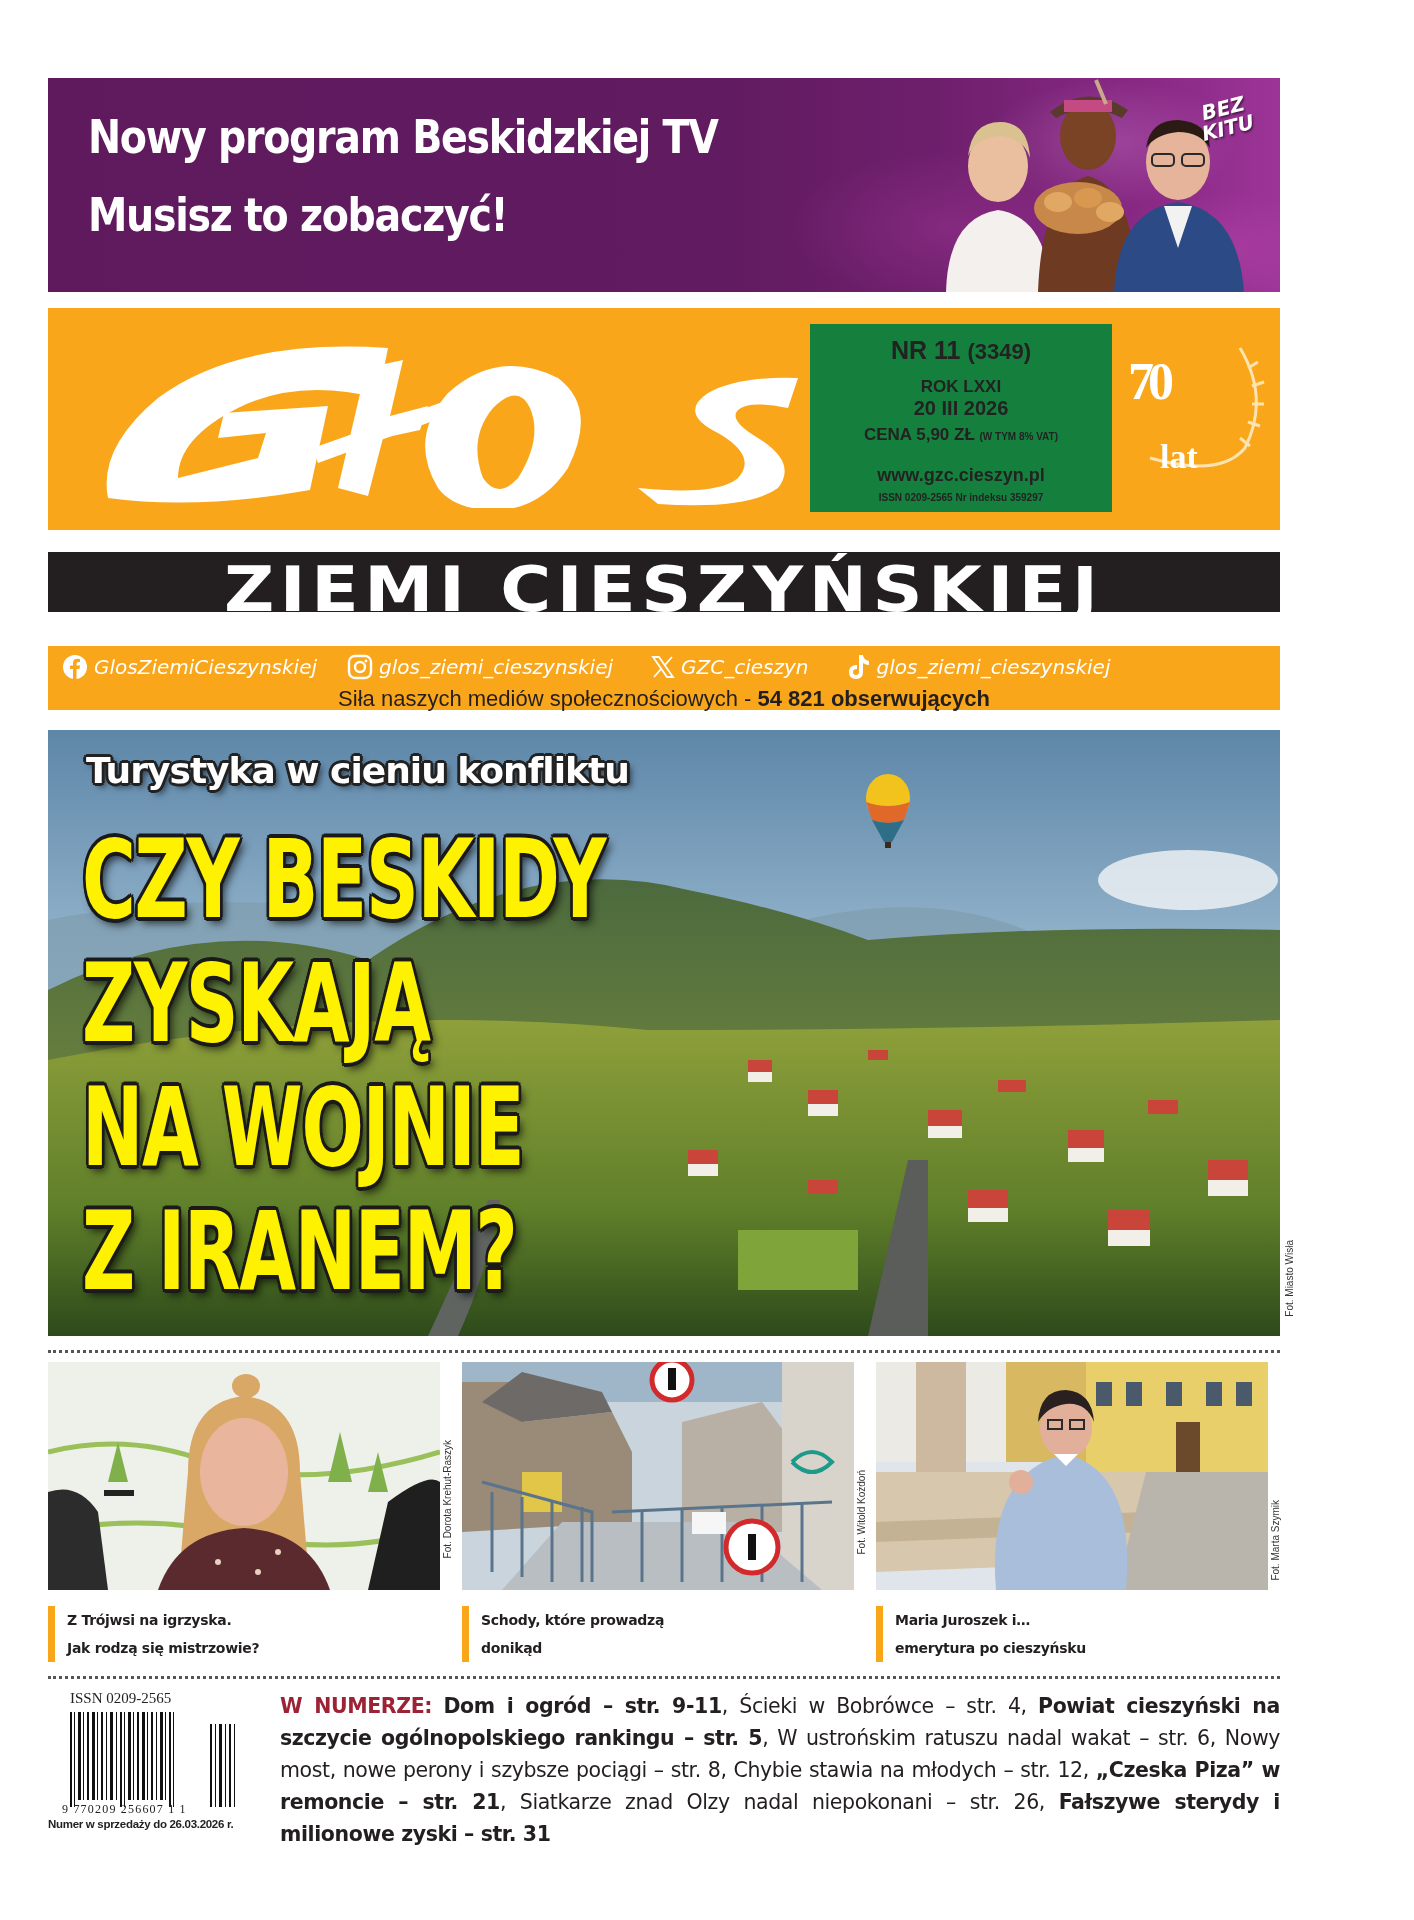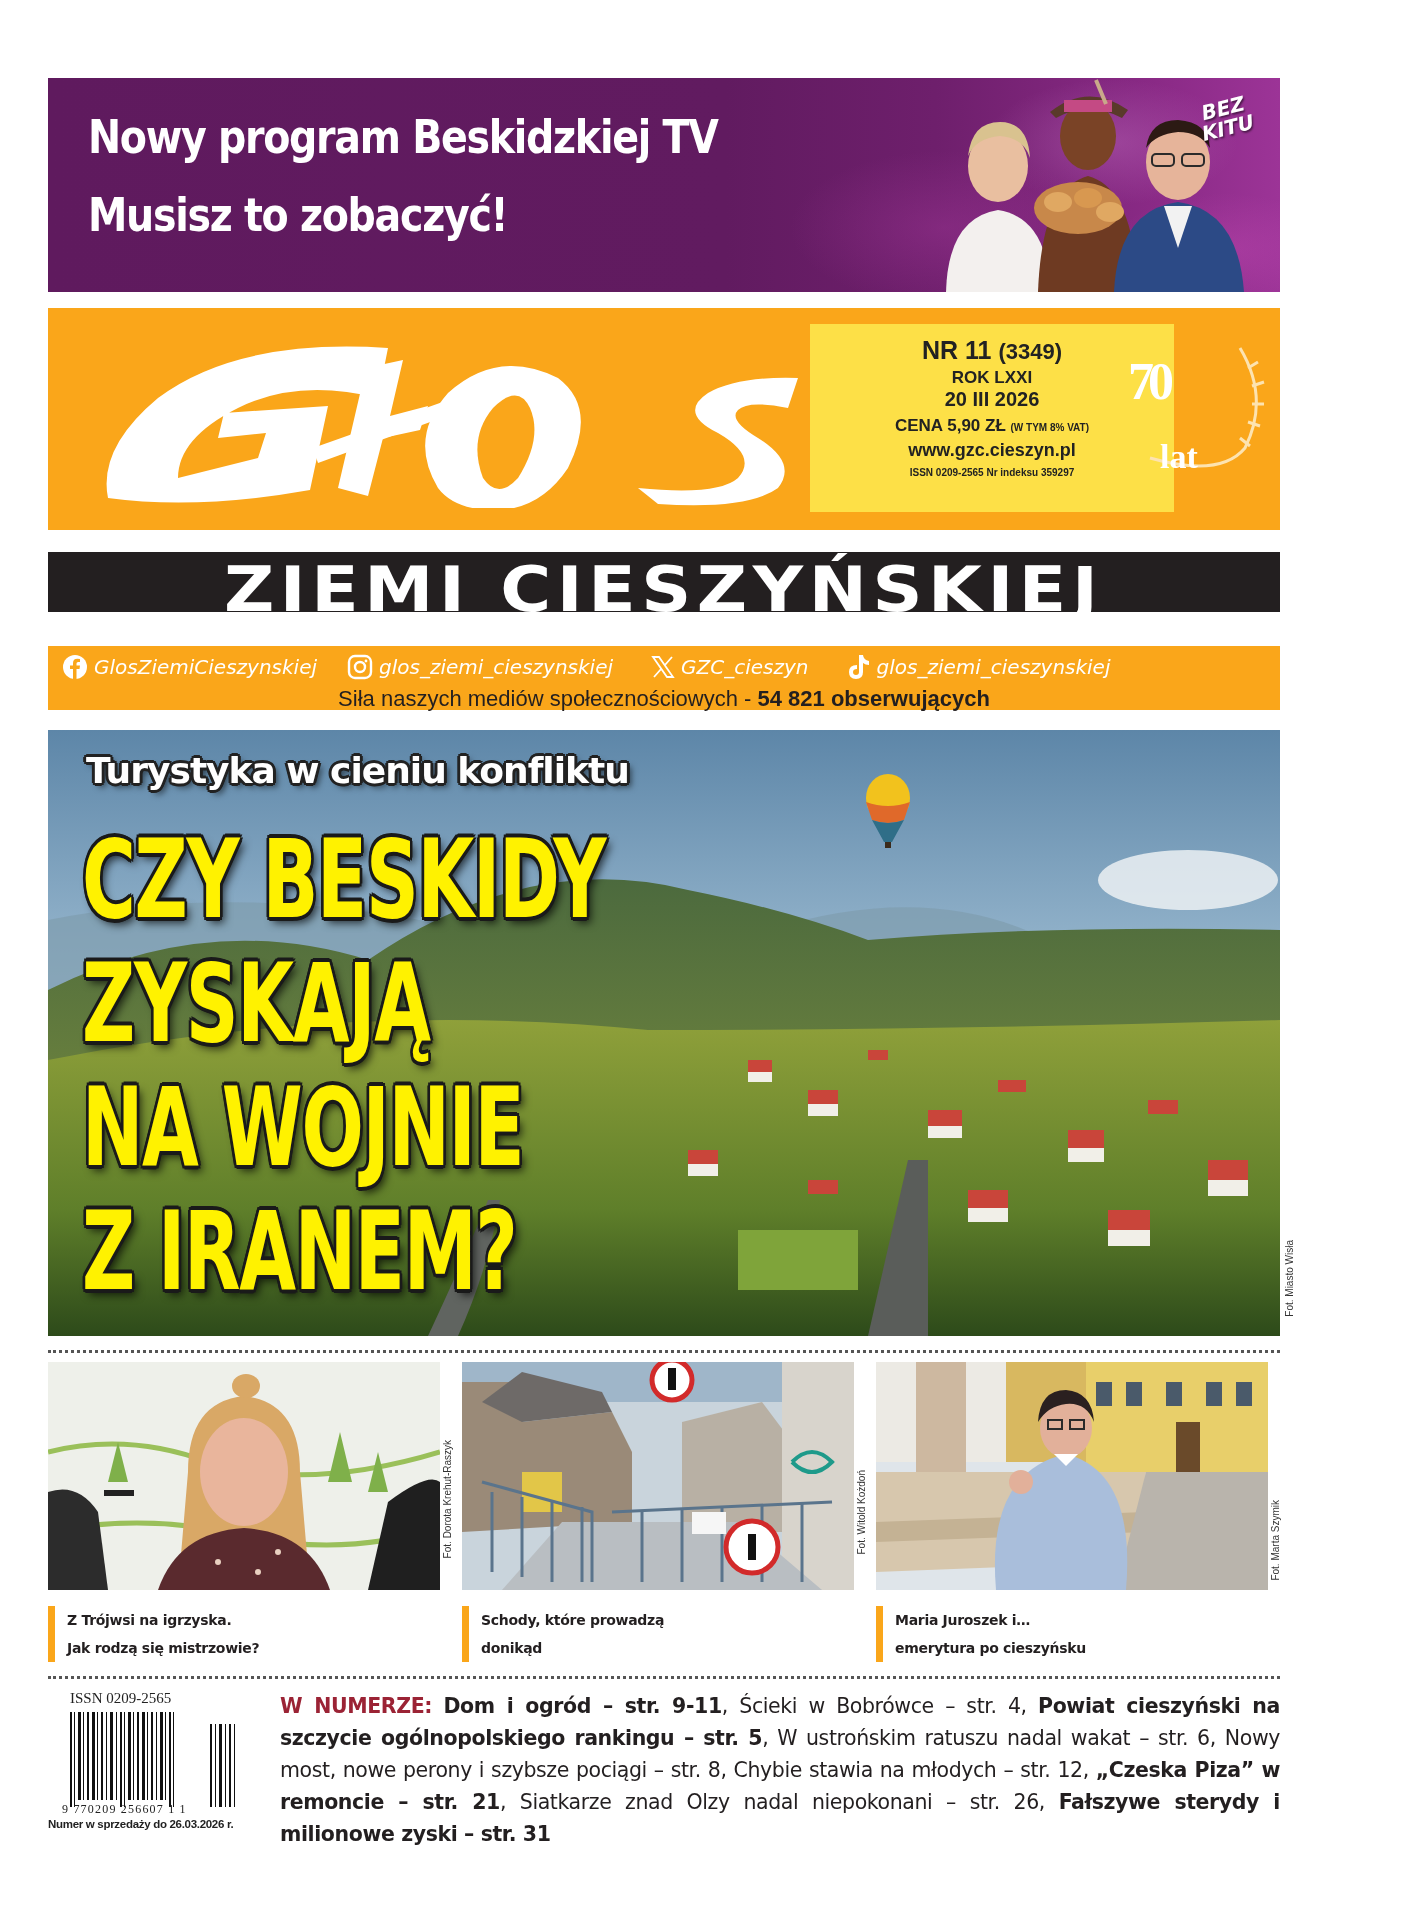--- a/index.html
+++ b/index.html
@@ -22,30 +22,30 @@
   .banner-line { position: absolute; left: 40px; color: #ffffff; font-family: "DejaVu Sans", sans-serif; font-weight: bold; letter-spacing: -1.5px; font-size: 46px; transform: scaleX(0.86); transform-origin: left center; white-space: nowrap; }
   .banner-line.l1 { top: 32px; }
   .banner-line.l2 { top: 110px; }
   .people { position: absolute; left: 890px; top: 0; width: 342px; height: 214px; }
   .bez-kitu { position: absolute; right: 28px; top: 20px; color: #fff; font-family: "DejaVu Sans", sans-serif; font-weight: bold; font-style: italic; font-size: 20px; line-height: 20px; transform: rotate(-14deg); text-align: center; text-shadow: 1px 2px 2px rgba(0,0,0,0.5); }
 
   
   .masthead { position: absolute; left: 48px; top: 308px; width: 1232px; height: 222px; background: #faa61a; }
   .logo { position: absolute; left: 50px; top: 30px; width: 700px; height: 170px; }
   .info-box {
-    position: absolute; left: 762px; top: 16px; width: 364px; height: 188px; background: #fde047;
+    position: absolute; left: 762px; top: 16px; width: 302px; height: 188px; background: #15803d;
     text-align: center; color: #222; font-weight: bold;
   }
   .info-box .nr { font-size: 25px; margin-top: 12px; }
   .info-box .nr small { font-size: 22px; }
-  .info-box .rok { font-size: 17px; margin-top: 3px; }
+  .info-box .rok { font-size: 17px; margin-top: 12px; }
   .info-box .date { font-size: 20px; margin-top: 0; }
   .info-box .price { font-size: 17px; margin-top: 5px; }
   .info-box .price small { font-size: 10px; }
-  .info-box .url { font-size: 18px; margin-top: 4px; }
+  .info-box .url { font-size: 18px; margin-top: 20px; }
   .info-box .issn { font-size: 10px; margin-top: 6px; }
   .anniv { position: absolute; left: 1072px; top: 30px; width: 150px; height: 170px; }
   .anniv .num { position: absolute; left: 8px; top: 14px; font-family: "Liberation Serif", serif; font-weight: bold; color: #fff; font-size: 52px; letter-spacing: -6px; }
   .anniv .lat { position: absolute; left: 40px; top: 100px; font-family: "Liberation Serif", serif; font-weight: bold; color: #fff; font-size: 34px; }
 
   .title-bar { position: absolute; left: 48px; top: 552px; width: 1232px; height: 60px; background: #231f20; color: #fff; text-align: center; overflow: hidden; }
   .title-bar span { display: inline-block; font-family: "DejaVu Sans", sans-serif; font-weight: bold; font-size: 62px; line-height: 76px; letter-spacing: 5px; transform: scaleX(1.12); transform-origin: center; }
 
   .social-bar { position: absolute; left: 48px; top: 646px; width: 1232px; height: 64px; background: #faa61a; color: #fff; }
   .social-row { position: absolute; left: 14px; top: 6px; right: 14px; height: 30px; display: flex; align-items: center; gap: 30px; font-family: "DejaVu Sans", sans-serif; font-style: italic; font-size: 20px; }

